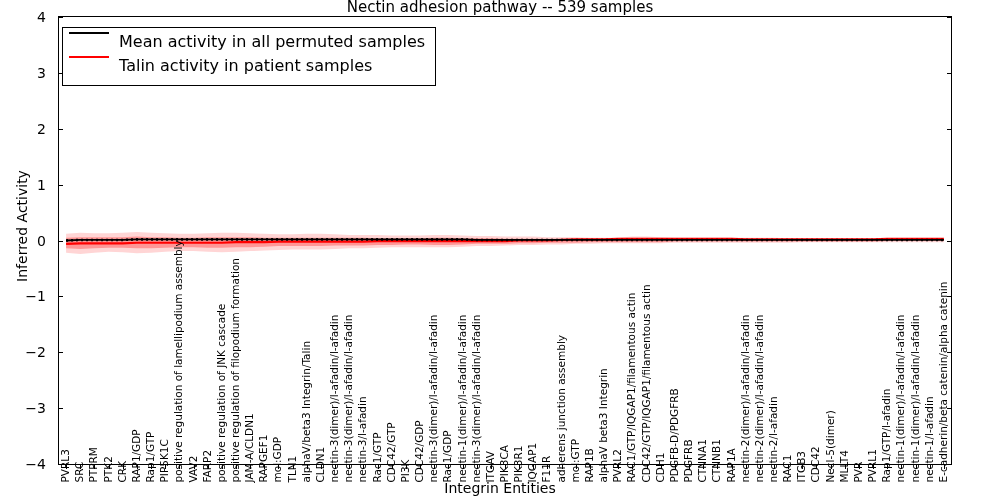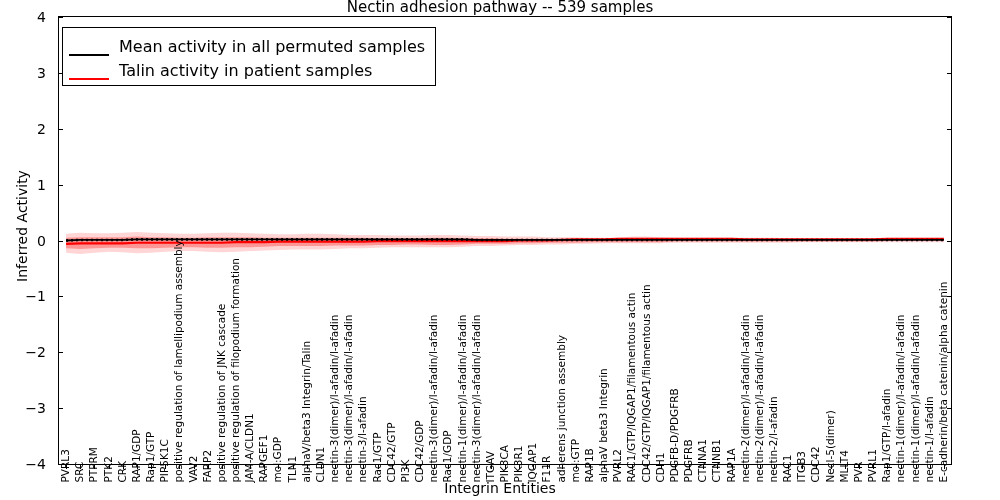--- a/index.html
+++ b/index.html
@@ -51,21 +51,21 @@
     transform:rotate(-90deg);
     color:#000;
   }
 
   
   #legend{
     position:absolute;left:62px;top:27px;
     border:1px solid #000;background:#fff;
     padding:4px 10px 5px 6px;
   }
-  #legend .row{display:flex;align-items:flex-end;height:24px;}
+  #legend .row{display:flex;align-items:flex-start;height:24px;}
   #legend .swatch{width:40px;height:0;border-top:2px solid #000;margin-right:10px;}
   #legend .swatch.red{border-top-color:#ff0000;}
   #legend .txt{font-size:16px;color:#000;white-space:nowrap;}
 </style>
 </head>
 <body>
 
 <div id="fig">
 
   <div id="title">Nectin adhesion pathway -- 539 samples</div>

